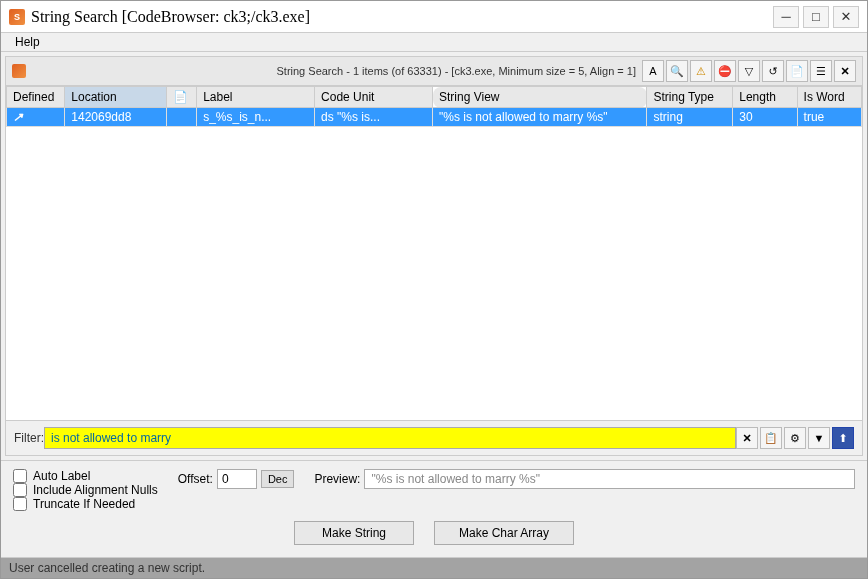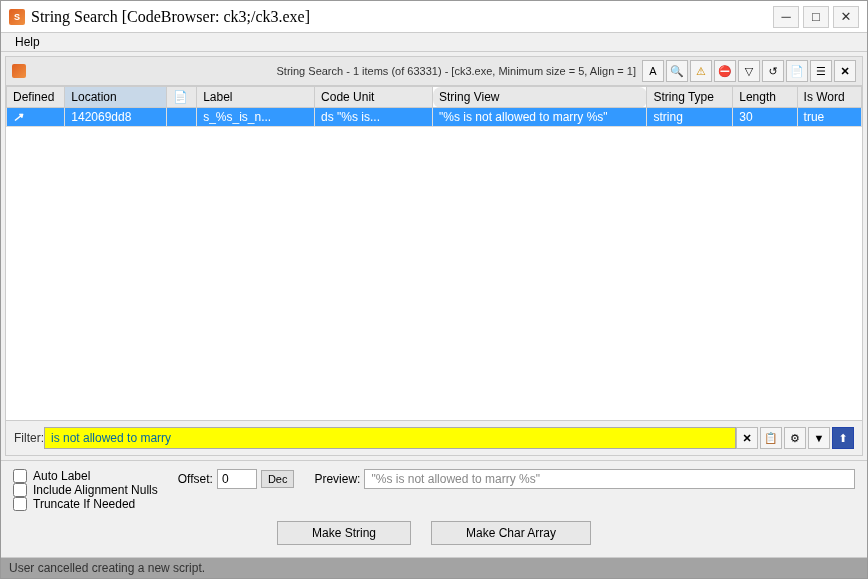--- a/index.html
+++ b/index.html
@@ -243,21 +243,21 @@
       background: #fff;
       color: #888;
     }
     .action-buttons {
       display: flex;
       justify-content: center;
       gap: 20px;
       padding: 4px 0;
     }
     .action-btn {
-      padding: 4px 34px;
+      padding: 4px 24px;
       border: 1px solid #aaa;
       background: #e8e8e8;
       font-size: 12px;
       cursor: pointer;
       min-width: 120px;
     }
     .status-bar {
       padding: 3px 8px;
       background: #a3a3a3;
       border-top: 1px solid #ccc;

